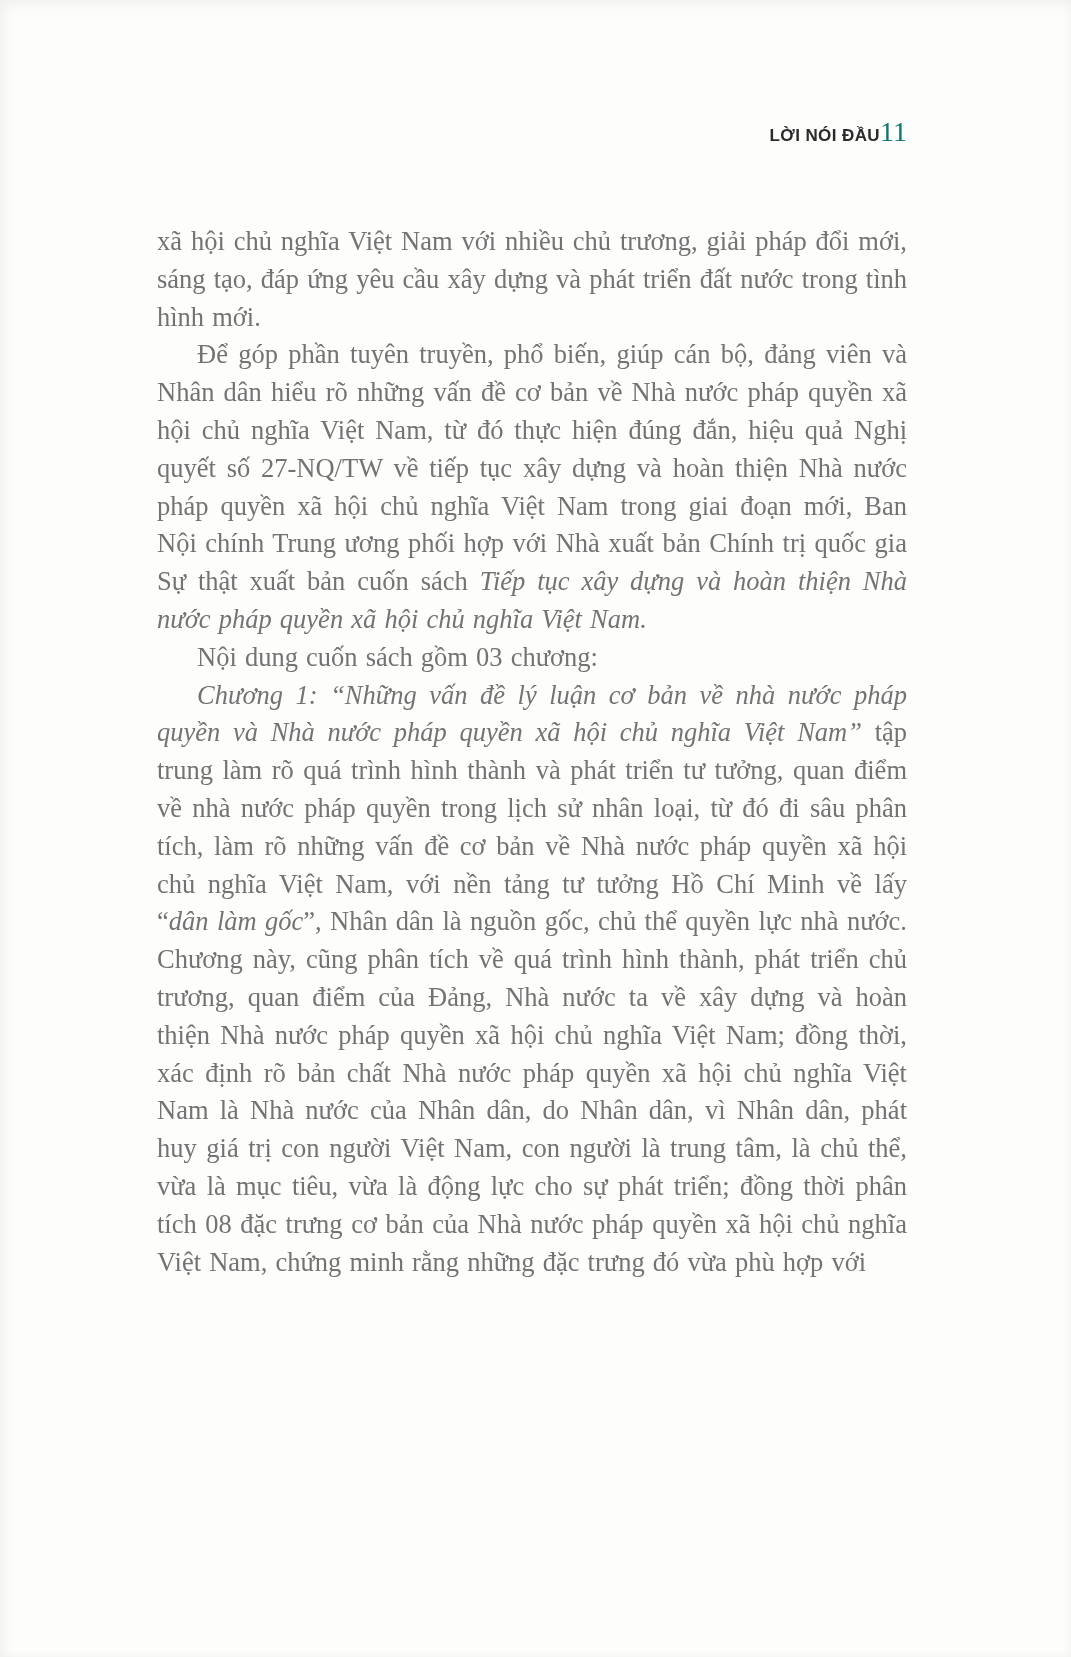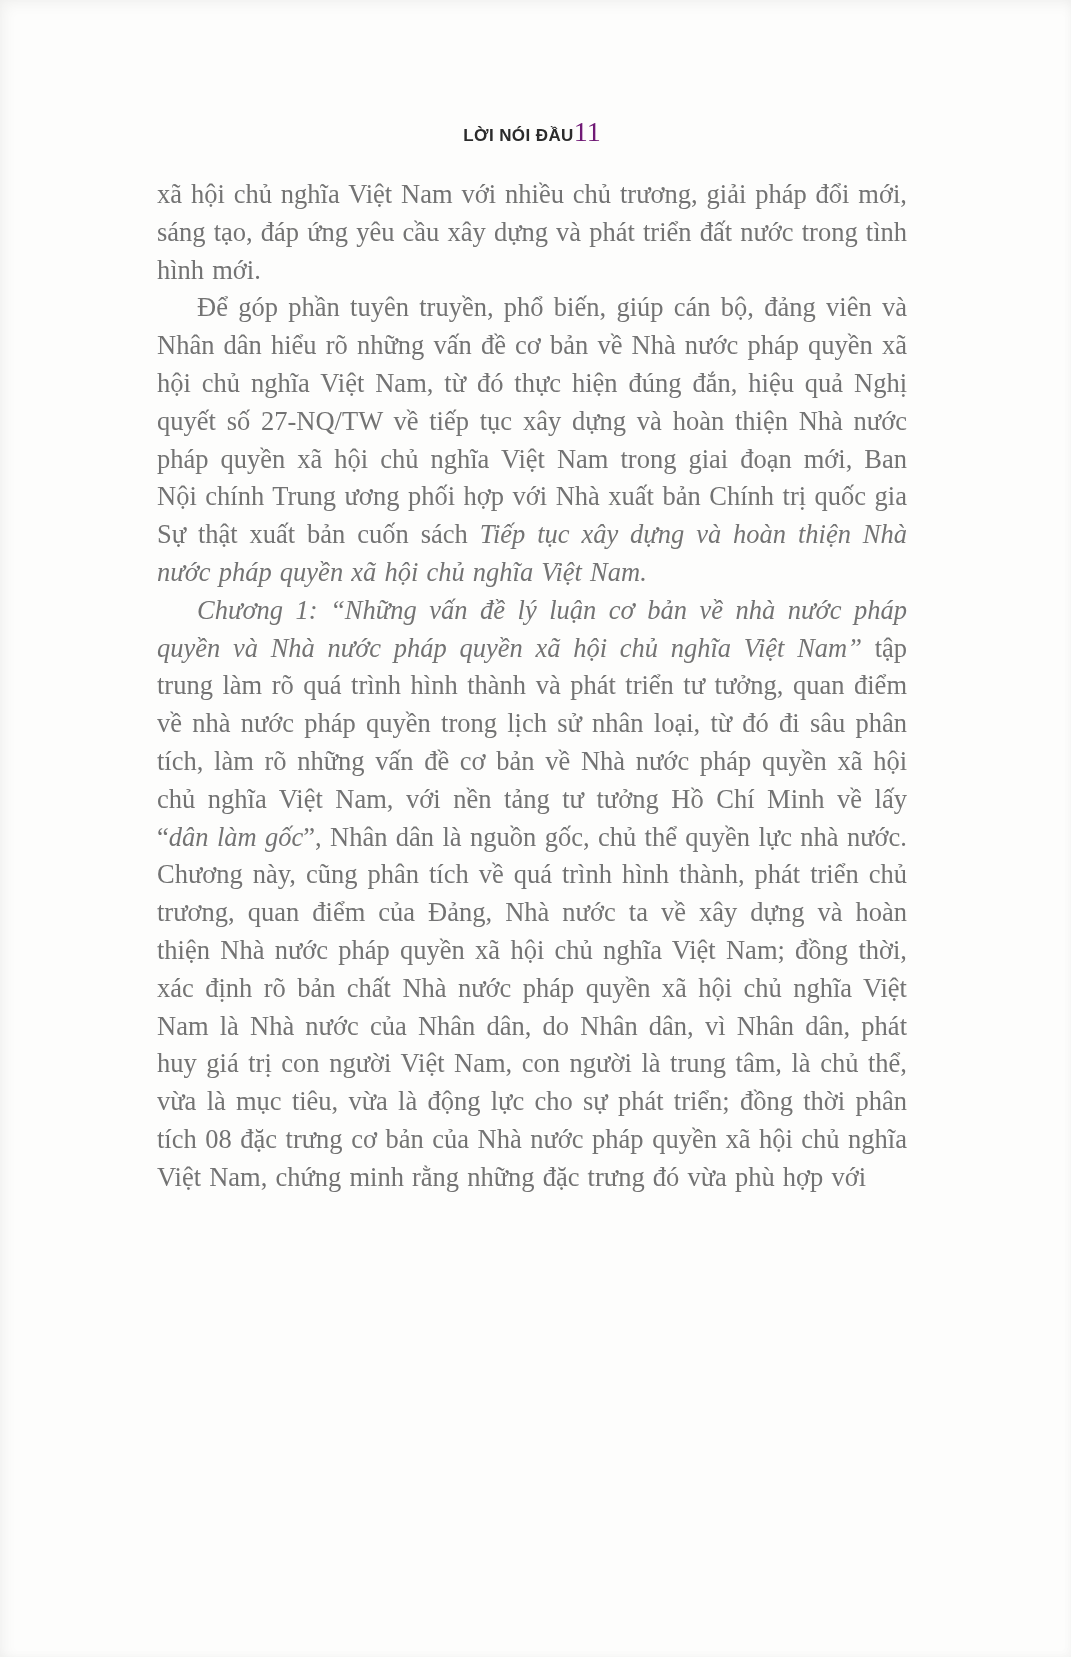--- a/index.html
+++ b/index.html
@@ -21,37 +21,37 @@
 
   .content {
     position: absolute;
     left: 157px;
     top: 116px;
     width: 750px;
   }
 
   .page-header {
     display: flex;
-    justify-content: center;
+    justify-content: flex-end;
     align-items: baseline;
-    margin-bottom: 28px;
+    margin-bottom: 75px;
   }
 
   .running-title {
     font-family: "Liberation Sans", "DejaVu Sans", sans-serif;
     font-weight: bold;
     font-size: 17px;
     letter-spacing: 0.4px;
     color: #2b2b2b;
   }
 
   .page-number {
     font-family: "Liberation Serif", "DejaVu Serif", serif;
     font-size: 28px;
-    color: #701a75;
+    color: #0f766e;
   }
 
   .body-text .para {
     font-size: 26.5px;
     line-height: 37.8px;
     text-align: justify;
     word-spacing: 1.5px;
     color: #737373;
   }
 
@@ -70,17 +70,18 @@
   <div class="content">
 
     <div class="page-header">
       <span class="running-title">LỜI NÓI ĐẦU</span>
       <span class="page-number">11</span>
     </div>
 
     <div class="body-text">
         <p class="para"><span>xã hội chủ nghĩa Việt Nam với nhiều chủ trương, giải pháp đổi mới, sáng tạo, đáp ứng yêu cầu xây dựng và phát triển đất nước trong tình hình mới.</span></p>
         <p class="para indent"><span>Để góp phần tuyên truyền, phổ biến, giúp cán bộ, đảng viên và Nhân dân hiểu rõ những vấn đề cơ bản về Nhà nước pháp quyền xã hội chủ nghĩa Việt Nam, từ đó thực hiện đúng đắn, hiệu quả Nghị quyết số 27-NQ/TW về tiếp tục xây dựng và hoàn thiện Nhà nước pháp quyền xã hội chủ nghĩa Việt Nam trong giai đoạn mới, Ban Nội chính Trung ương phối hợp với Nhà xuất bản Chính trị quốc gia Sự thật xuất bản cuốn sách </span><span class="italic">Tiếp tục xây dựng và hoàn thiện Nhà nước pháp quyền xã hội chủ nghĩa Việt Nam.</span></p>
+        <p class="para indent"><span>Nội dung cuốn sách gồm 03 chương:</span></p>
         <p class="para indent"><span class="italic">Chương 1: “Những vấn đề lý luận cơ bản về nhà nước pháp quyền và Nhà nước pháp quyền xã hội chủ nghĩa Việt Nam”</span><span> tập trung làm rõ quá trình hình thành và phát triển tư tưởng, quan điểm về nhà nước pháp quyền trong lịch sử nhân loại, từ đó đi sâu phân tích, làm rõ những vấn đề cơ bản về Nhà nước pháp quyền xã hội chủ nghĩa Việt Nam, với nền tảng tư tưởng Hồ Chí Minh về lấy “</span><span class="italic">dân làm gốc</span><span>”, Nhân dân là nguồn gốc, chủ thể quyền lực nhà nước. Chương này, cũng phân tích về quá trình hình thành, phát triển chủ trương, quan điểm của Đảng, Nhà nước ta về xây dựng và hoàn thiện Nhà nước pháp quyền xã hội chủ nghĩa Việt Nam; đồng thời, xác định rõ bản chất Nhà nước pháp quyền xã hội chủ nghĩa Việt Nam là Nhà nước của Nhân dân, do Nhân dân, vì Nhân dân, phát huy giá trị con người Việt Nam, con người là trung tâm, là chủ thể, vừa là mục tiêu, vừa là động lực cho sự phát triển; đồng thời phân tích 08 đặc trưng cơ bản của Nhà nước pháp quyền xã hội chủ nghĩa Việt Nam, chứng minh rằng những đặc trưng đó vừa phù hợp với</span></p>
       </div>
 
   </div>
 </div>
 
 </body></html>

